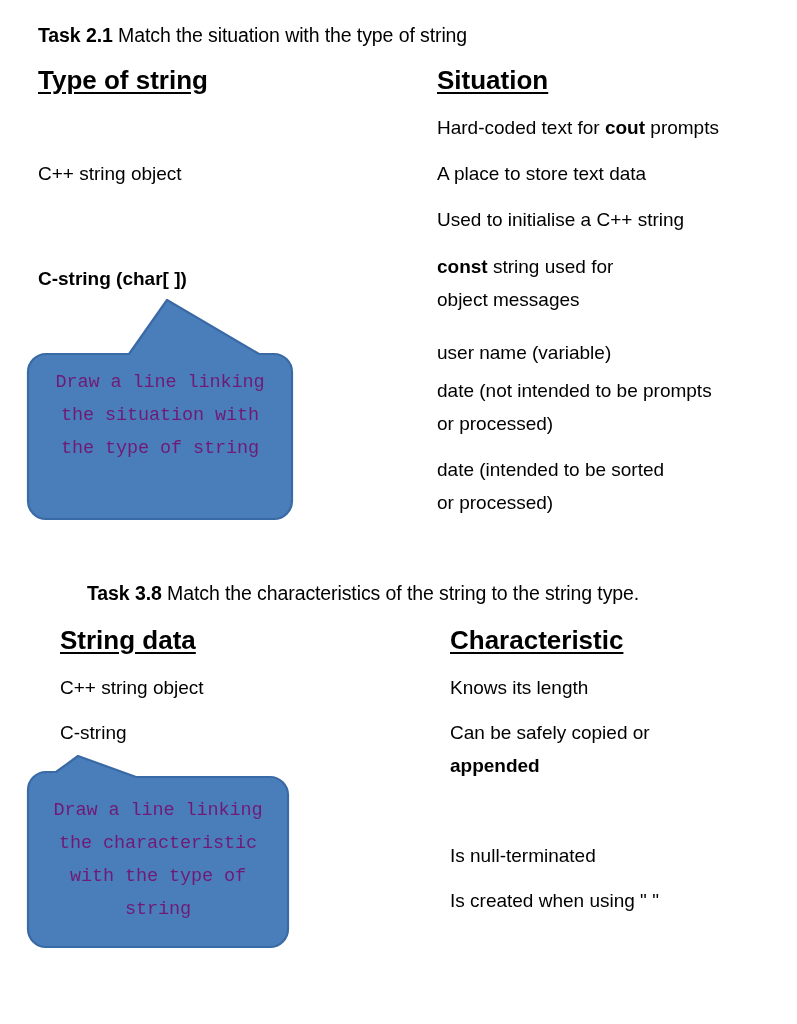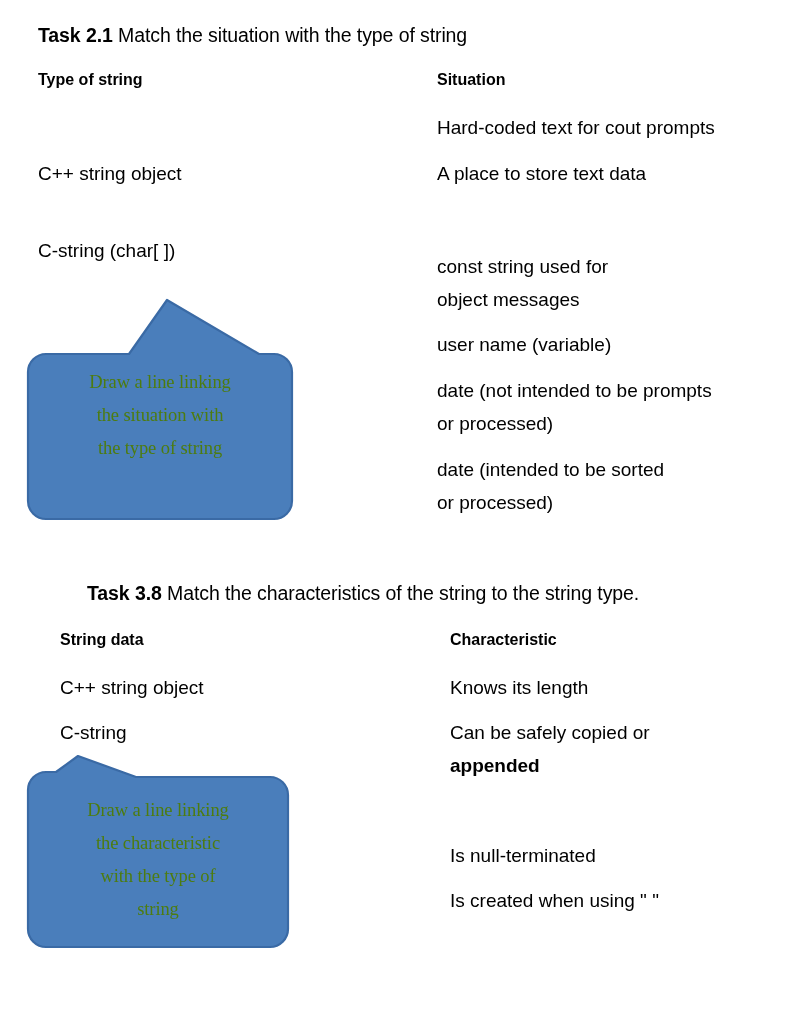--- a/index.html
+++ b/index.html
@@ -26,79 +26,81 @@
 
   .task-title {
     font-size: 19.5px;
     line-height: 26px;
     white-space: nowrap;
     letter-spacing: -0.1px;
   }
   .task-title b { font-weight: bold; }
 
   .col-head {
-    font-size: 16px;
+    font-size: 26px;
     line-height: 26px;
     font-weight: bold;
+    text-decoration: underline;
     text-underline-offset: 3px;
     white-space: nowrap;
   }
 
   .item {
     font-size: 19px;
     line-height: 26px;
     white-space: nowrap;
   }
-  .item b { font-weight: normal; }
+  .item b { font-weight: bold; }
 
   
   .bubble-wrap { position: absolute; }
   .bubble-wrap svg { display: block; }
   .bubble-text {
     position: absolute;
-    color: #4d7c0f;
+    color: #701a75;
     font-size: 18.5px;
     line-height: 33px;
     text-align: center;
-    font-family: Liberation Serif, serif;
+    font-family: Liberation Mono, monospace;
     letter-spacing: -0.1px;
   }
   .bubble-text .line { display: block; }
 </style>
 </head>
 <body>
 
 <div class="page">
 
   <div class="abs task-title" style="left:38px; top:22px;">
     <b>Task 2.1</b><span> Match the situation with the type of string</span>
   </div>
 
   <div class="abs col-head" style="left:38px; top:67px;">Type of string</div>
 
   <div class="abs col-head" style="left:437px; top:67px;">Situation</div>
 
   <div class="abs item" style="left:38px; top:161px;">C++ string object</div>
 
-  <div class="abs item" style="left:38px; top:238px;">C-string (char[ ])</div>
+  <div class="abs item" style="left:38px; top:266px;font-weight:bold;">C-string (char[ ])</div>
 
   <div class="abs item" style="left:437px; top:115px;">
     <span>Hard-coded text for </span><b>cout</b><span> prompts</span>
   </div>
 
   <div class="abs item" style="left:437px; top:161px;">A place to store text data</div>
 
+  <div class="abs item" style="left:437px; top:207px;">Used to initialise a C++ string</div>
 
   <div class="abs item" style="left:437px; top:254px;">
     <b>const</b><span> string used for</span>
   </div>
 
   <div class="abs item" style="left:437px; top:287px;">object messages</div>
 
-  <div class="abs item" style="left:437px; top:332px;">user name (variable)</div>
+  <div class="abs item" style="left:437px; top:340px;">user name (variable)</div>
 
   <div class="abs item" style="left:437px; top:378px;">date (not intended to be prompts</div>
 
   <div class="abs item" style="left:437px; top:411px;">or processed)</div>
 
   <div class="abs item" style="left:437px; top:457px;">date (intended to be sorted</div>
 
   <div class="abs item" style="left:437px; top:490px;">or processed)</div>
 
   <div class="bubble-wrap" style="left:24px; top:294px; width:280px; height:232px;">

